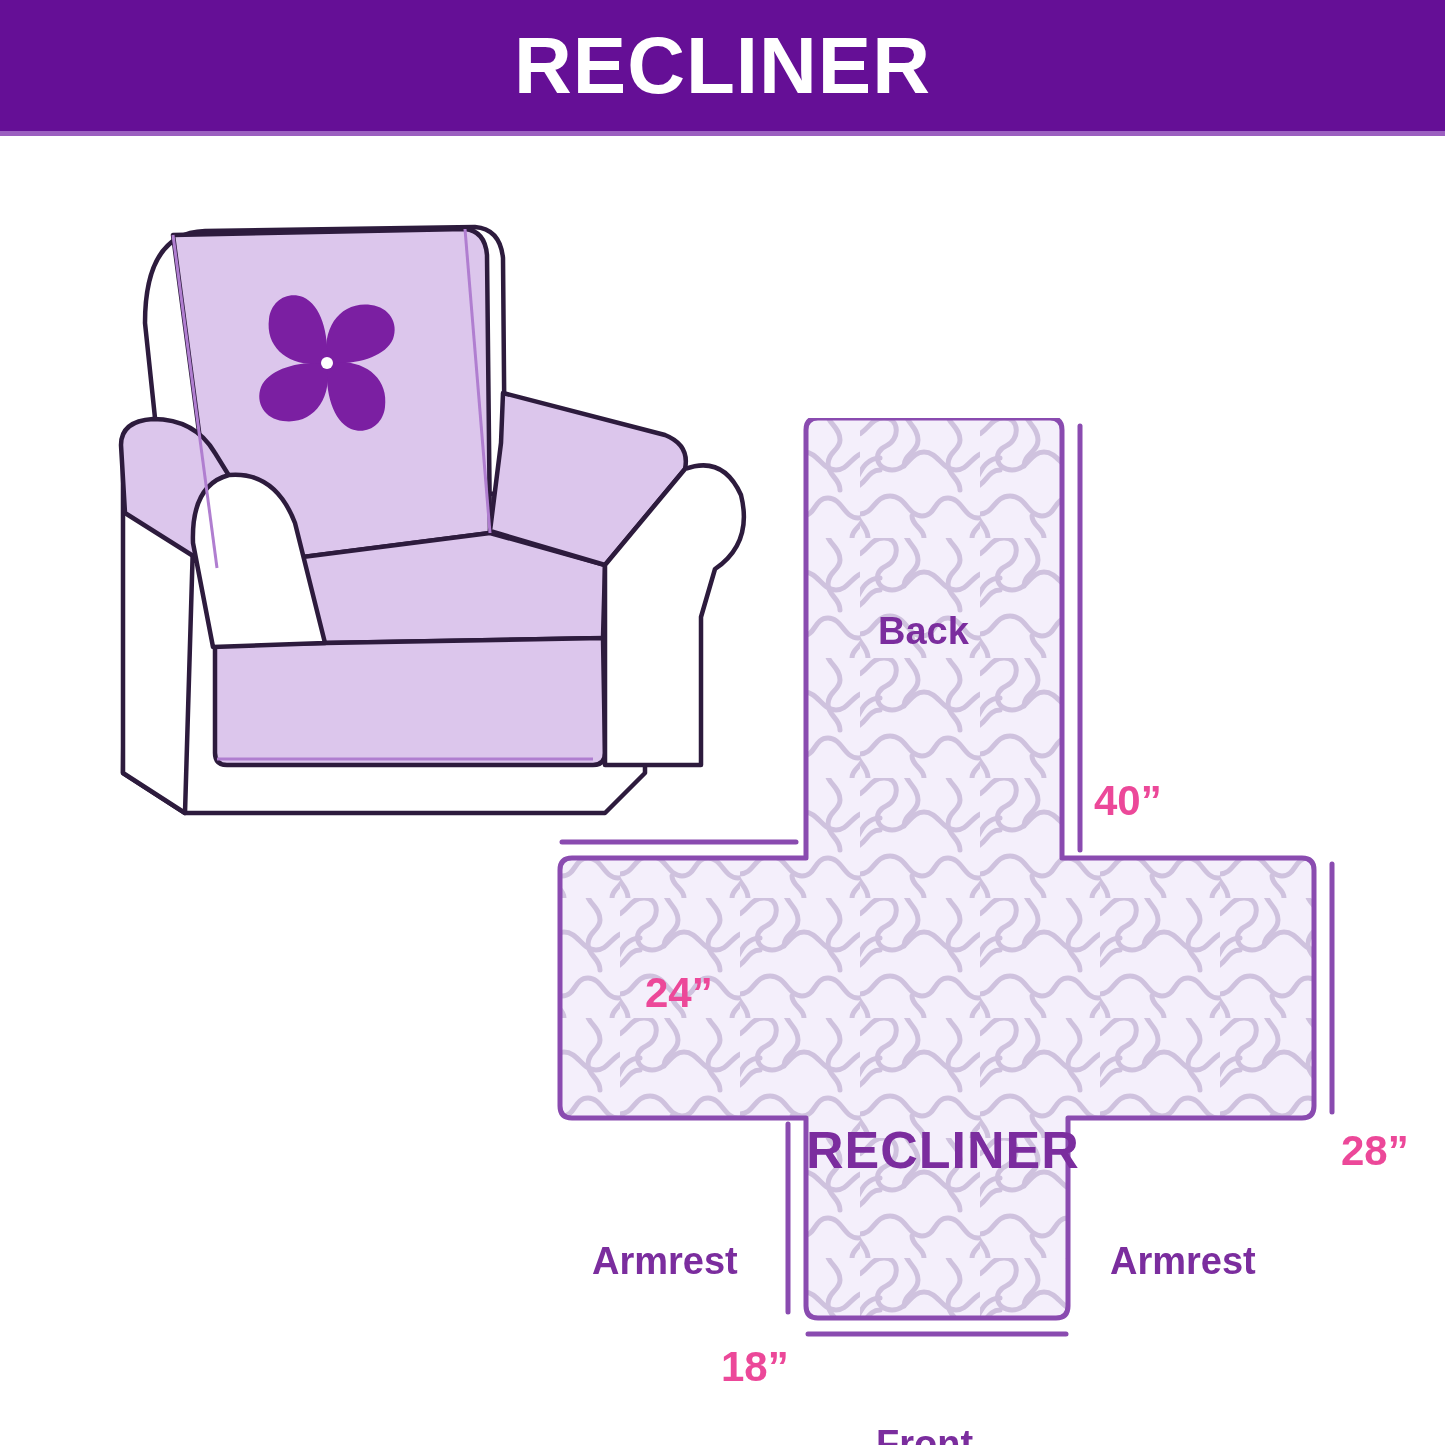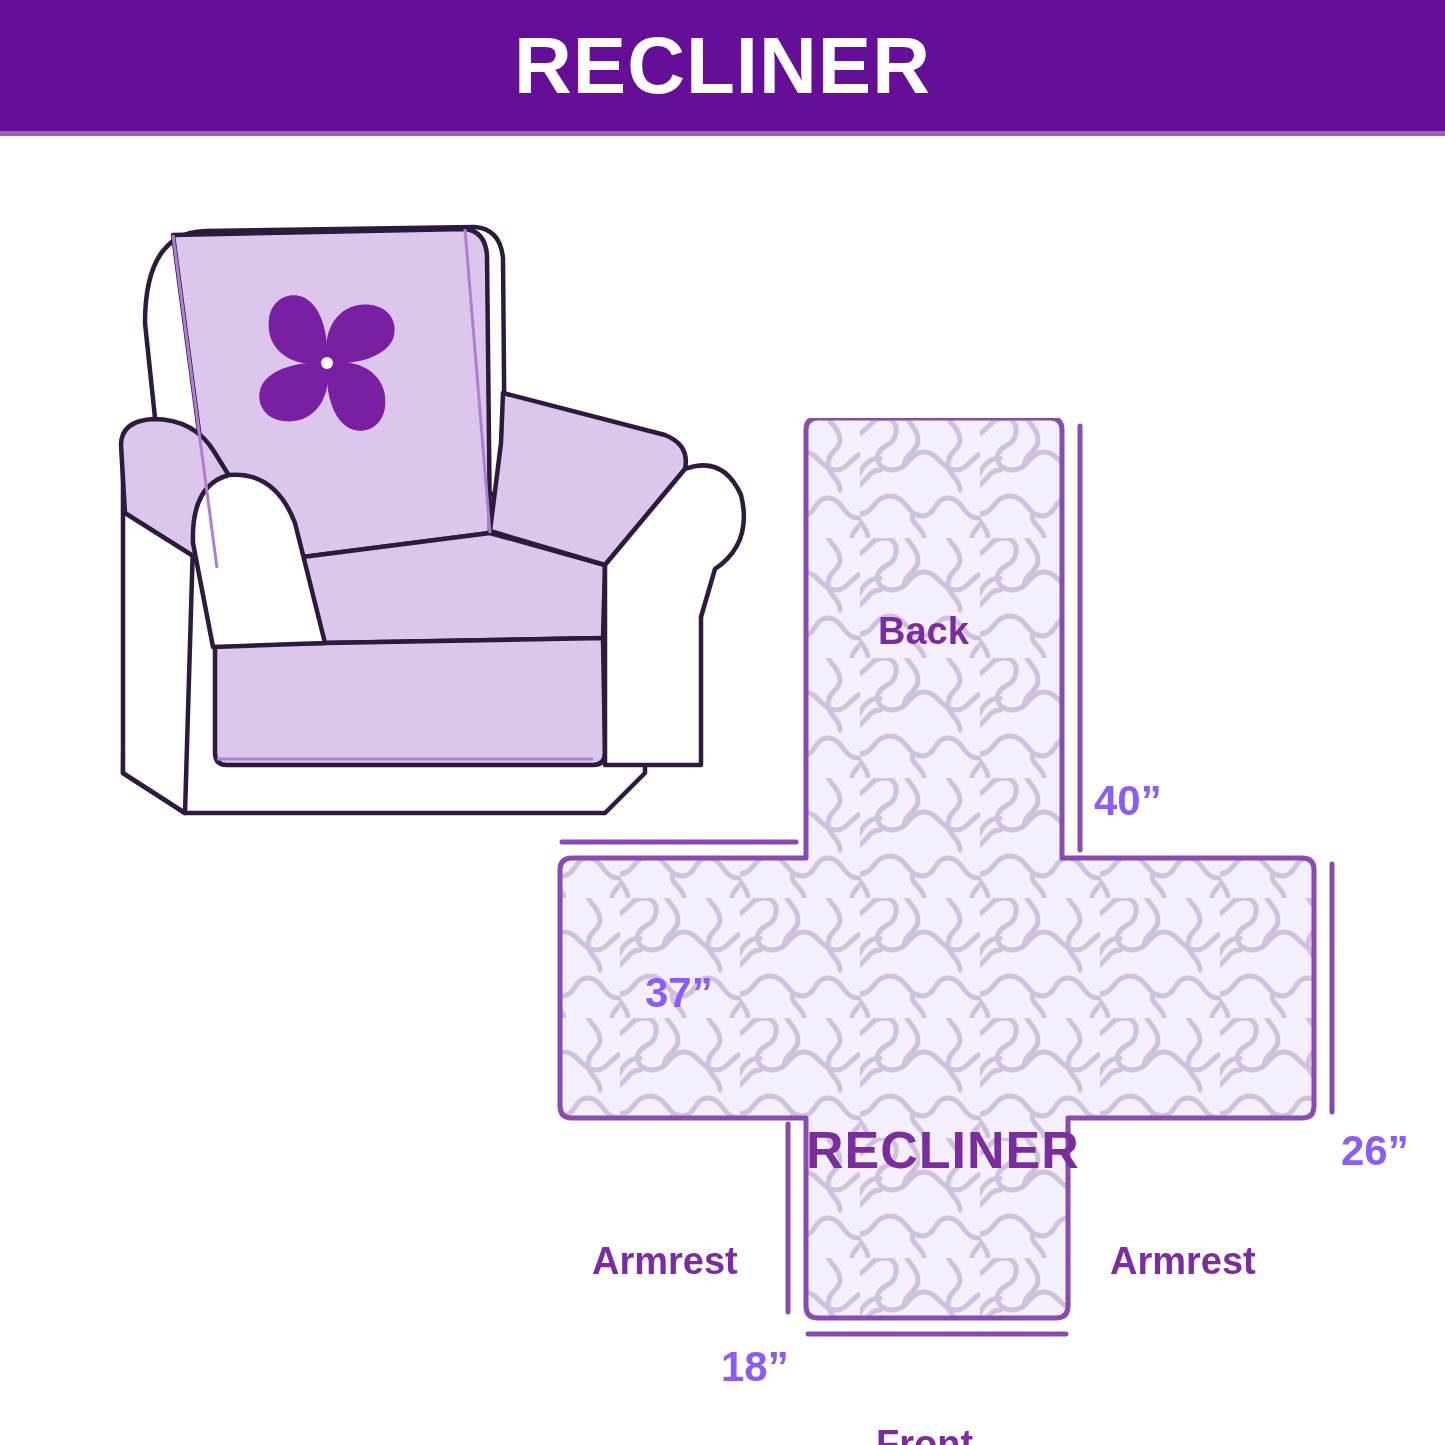--- a/index.html
+++ b/index.html
@@ -76,21 +76,21 @@
   .panel-label {
     position: absolute;
     color: #7b2d9e;
     font-weight: bold;
     font-family: "Liberation Sans", sans-serif;
     white-space: nowrap;
     line-height: 1;
   }
   .dim-label {
     position: absolute;
-    color: #8b5cf6;
+    color: #ec4899;
     font-weight: bold;
     font-family: "Liberation Sans", sans-serif;
     white-space: nowrap;
     line-height: 1;
   }
   #label-back      { font-size: 38px; left: 878px; top: 424px; }
   #label-front     { font-size: 38px; left: 876px; top: 1237px; text-align: right; }
   #label-armrest-l { font-size: 38px; left: 592px; top: 1054px; }
   #label-armrest-r { font-size: 38px; left: 1110px; top: 1054px; }
   #label-recliner  { font-size: 52px; font-weight: bold; left: 806px; top: 936px; letter-spacing: 1px;}
@@ -200,19 +200,19 @@
   <div class="panel-label" id="label-armrest-l">Armrest</div>
 
   <div class="panel-label" id="label-armrest-r">Armrest</div>
 
   <div class="panel-label" id="label-front">Front</div>
 
   <div class="panel-label" id="label-recliner">RECLINER</div>
 
   <div class="dim-label" id="dim-40">40”</div>
 
-  <div class="dim-label" id="dim-24-top">37”</div>
-
-  <div class="dim-label" id="dim-23">26”</div>
+  <div class="dim-label" id="dim-24-top">24”</div>
+
+  <div class="dim-label" id="dim-23">28”</div>
 
   <div class="dim-label" id="dim-19">18”</div>
 
 </div>
 
 </body></html>

